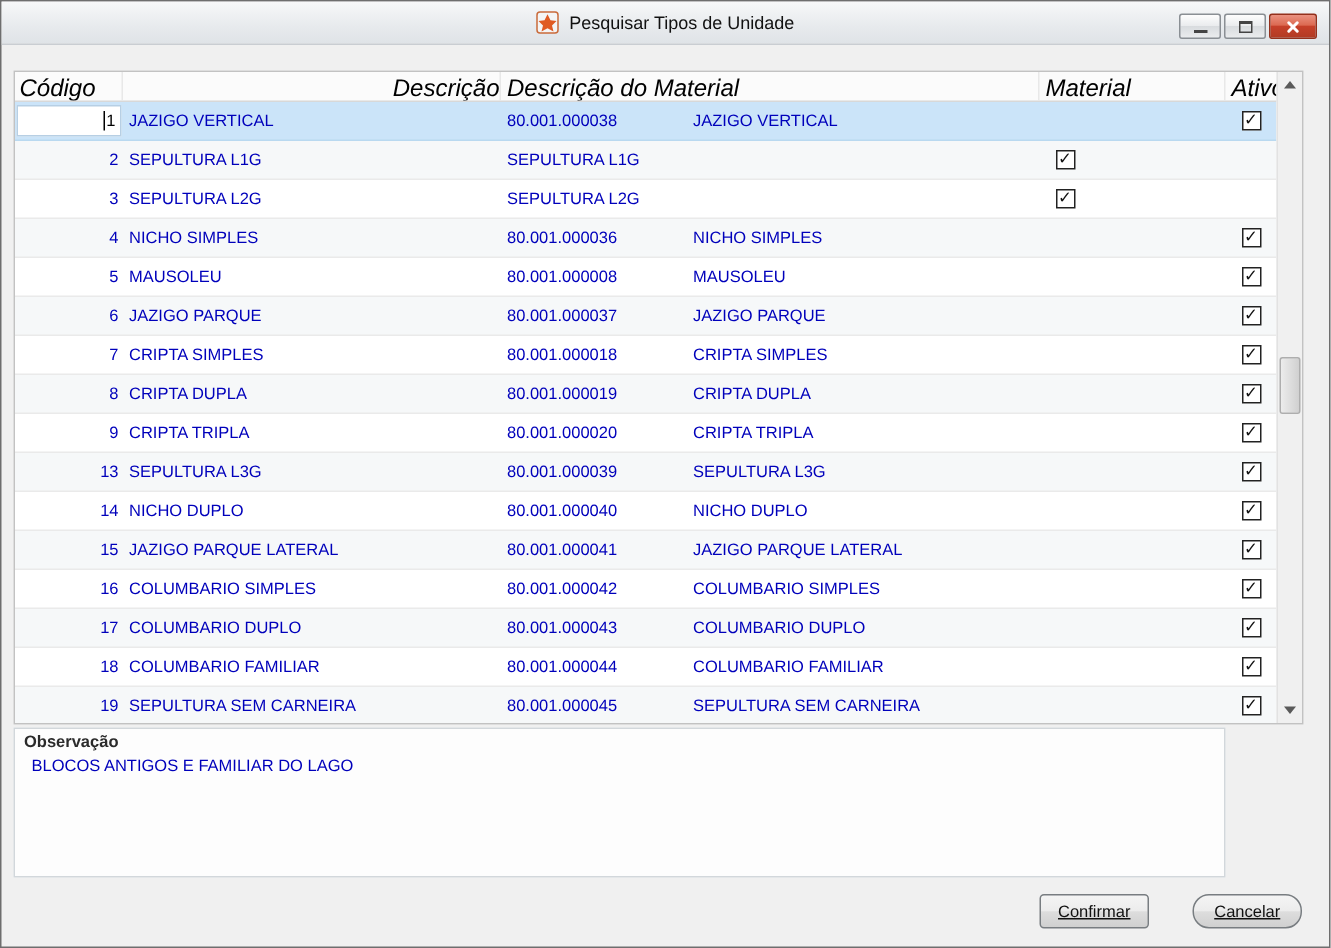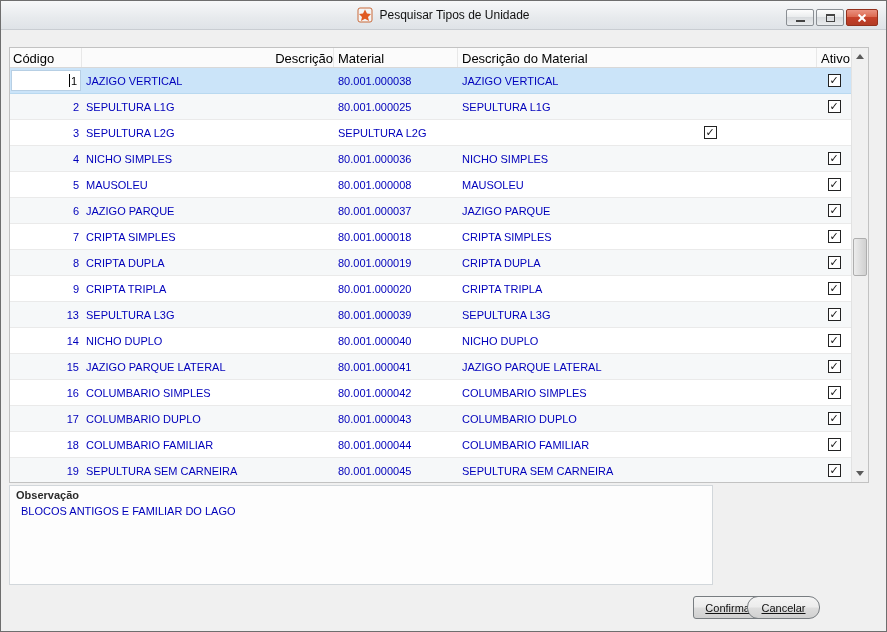--- a/index.html
+++ b/index.html
@@ -47,23 +47,23 @@
   
   .grid {
     position: absolute; left: 8px; top: 46px; width: 860px; height: 436px;
     background: #fff; border: 1px solid #c2c2c2;
   }
   .grid-header {
     position: absolute; top: 0; left: 0; right: 17px; height: 20px;
     background: #fbfbfb; border-bottom: 1px solid #d8d8d8; display: flex;
   }
   .hcell {
-    font-size: 13px; color: #000; padding: 3px 0 0 4px;
+    font-size: 16px; color: #000; padding: 3px 0 0 4px;
     border-right: 1px solid #e8e8e8; height: 100%;
-    white-space: nowrap; overflow: hidden;
+    white-space: nowrap; overflow: hidden; font-style: italic;
   }
   .hcell:last-child { border-right: none; }
   .col-codigo  { width: 72px; flex: 0 0 72px; }
   .col-desc    { width: 252px; flex: 0 0 252px; text-align: right; }
   .col-material{ width: 124px; flex: 0 0 124px; }
   .col-matdesc { width: 359px; flex: 0 0 359px; }
   .col-ativo   { width: 34px; flex: 0 0 34px; }
   .hcell.col-codigo { padding-left: 3px; }
   .grid-body {
     position: absolute; top: 20px; left: 0; right: 17px; bottom: 0; overflow: hidden;
@@ -114,35 +114,35 @@
     border-left: 4px solid transparent; border-right: 4px solid transparent;
     border-top: 5px solid #5a5a5a;
   }
   .sb-thumb {
     position: absolute; left: 1px; width: 14px; top: 190px; height: 38px;
     background: linear-gradient(to right, #ececec, #d0d0d0);
     border: 1px solid #aeaeae; border-radius: 2px;
   }
   
   .obs-box {
-    position: absolute; left: 8px; top: 484px; width: 704px; height: 100px;
+    position: absolute; left: 8px; top: 484px; width: 808px; height: 100px;
     background: #fdfdfd; border: 1px solid #d2d7db;
   }
   .obs-label { font-size: 11px; font-weight: bold; color: #2b2b2b; padding: 3px 0 0 6px; }
   .obs-text  { font-size: 11px; color: var(--row-text, #0000bb); padding: 4px 0 0 11px; }
   
   .btn {
     position: absolute; top: 595px; width: 73px; height: 23px;
     font-family: inherit; font-size: 11px; color: #111;
     background: linear-gradient(#f4f4f4, #ececec 48%, #dddddd 52%, #d0d0d0);
     border: 1px solid #787d81; border-radius: 3px; cursor: default;
   }
   .btn span { text-decoration: underline; }
   .btn-confirmar { left: 692px; }
-  .btn-cancelar  { left: 746px; border-radius: 11px; }
+  .btn-cancelar  { left: 794px; border-radius: 11px; }
 </style>
 </head>
 <body>
 
 <div class="window">
 
   <div class="titlebar">
     <span class="app-icon">
       <svg width="16" height="16" viewBox="0 0 16 16">
         <rect x="1" y="1" width="14" height="14" rx="2" fill="#f4f4f4" stroke="#c96a3a"></rect>
@@ -160,22 +160,22 @@
       <div class="win-btn close">
         <span class="glyph-close"></span>
       </div>
     </div>
   </div>
 
   <div class="grid">
     <div class="grid-header">
       <div class="hcell col-codigo">Código</div>
       <div class="hcell col-desc">Descrição</div>
+      <div class="hcell col-matdesc">Descrição do Material</div>
       <div class="hcell col-material">Material</div>
-      <div class="hcell col-matdesc">Descrição do Material</div>
       <div class="hcell col-ativo">Ativo</div>
     </div>
 
     <div class="grid-body">
         <div class="grid-row selected">
           <div class="cell col-codigo">
             <div class="edit-box">
               <span class="caret"></span>
               <span>1</span>
             </div>
@@ -183,21 +183,20 @@
           <div class="cell col-desc">JAZIGO VERTICAL</div>
           <div class="cell col-material">80.001.000038</div>
           <div class="cell col-matdesc">JAZIGO VERTICAL</div>
           <div class="cell col-ativo">
             <span class="checkbox">✓</span>
           </div>
         </div>
         <div class="grid-row alt">
           <div class="cell col-codigo">2</div>
           <div class="cell col-desc">SEPULTURA L1G</div>
-          <div class="cell col-material">80.001.000025</div>
           <div class="cell col-matdesc">SEPULTURA L1G</div>
           <div class="cell col-ativo">
             <span class="checkbox">✓</span>
           </div>
         </div>
         <div class="grid-row">
           <div class="cell col-codigo">3</div>
           <div class="cell col-desc">SEPULTURA L2G</div>
           <div class="cell col-matdesc">SEPULTURA L2G</div>
           <div class="cell col-ativo">

